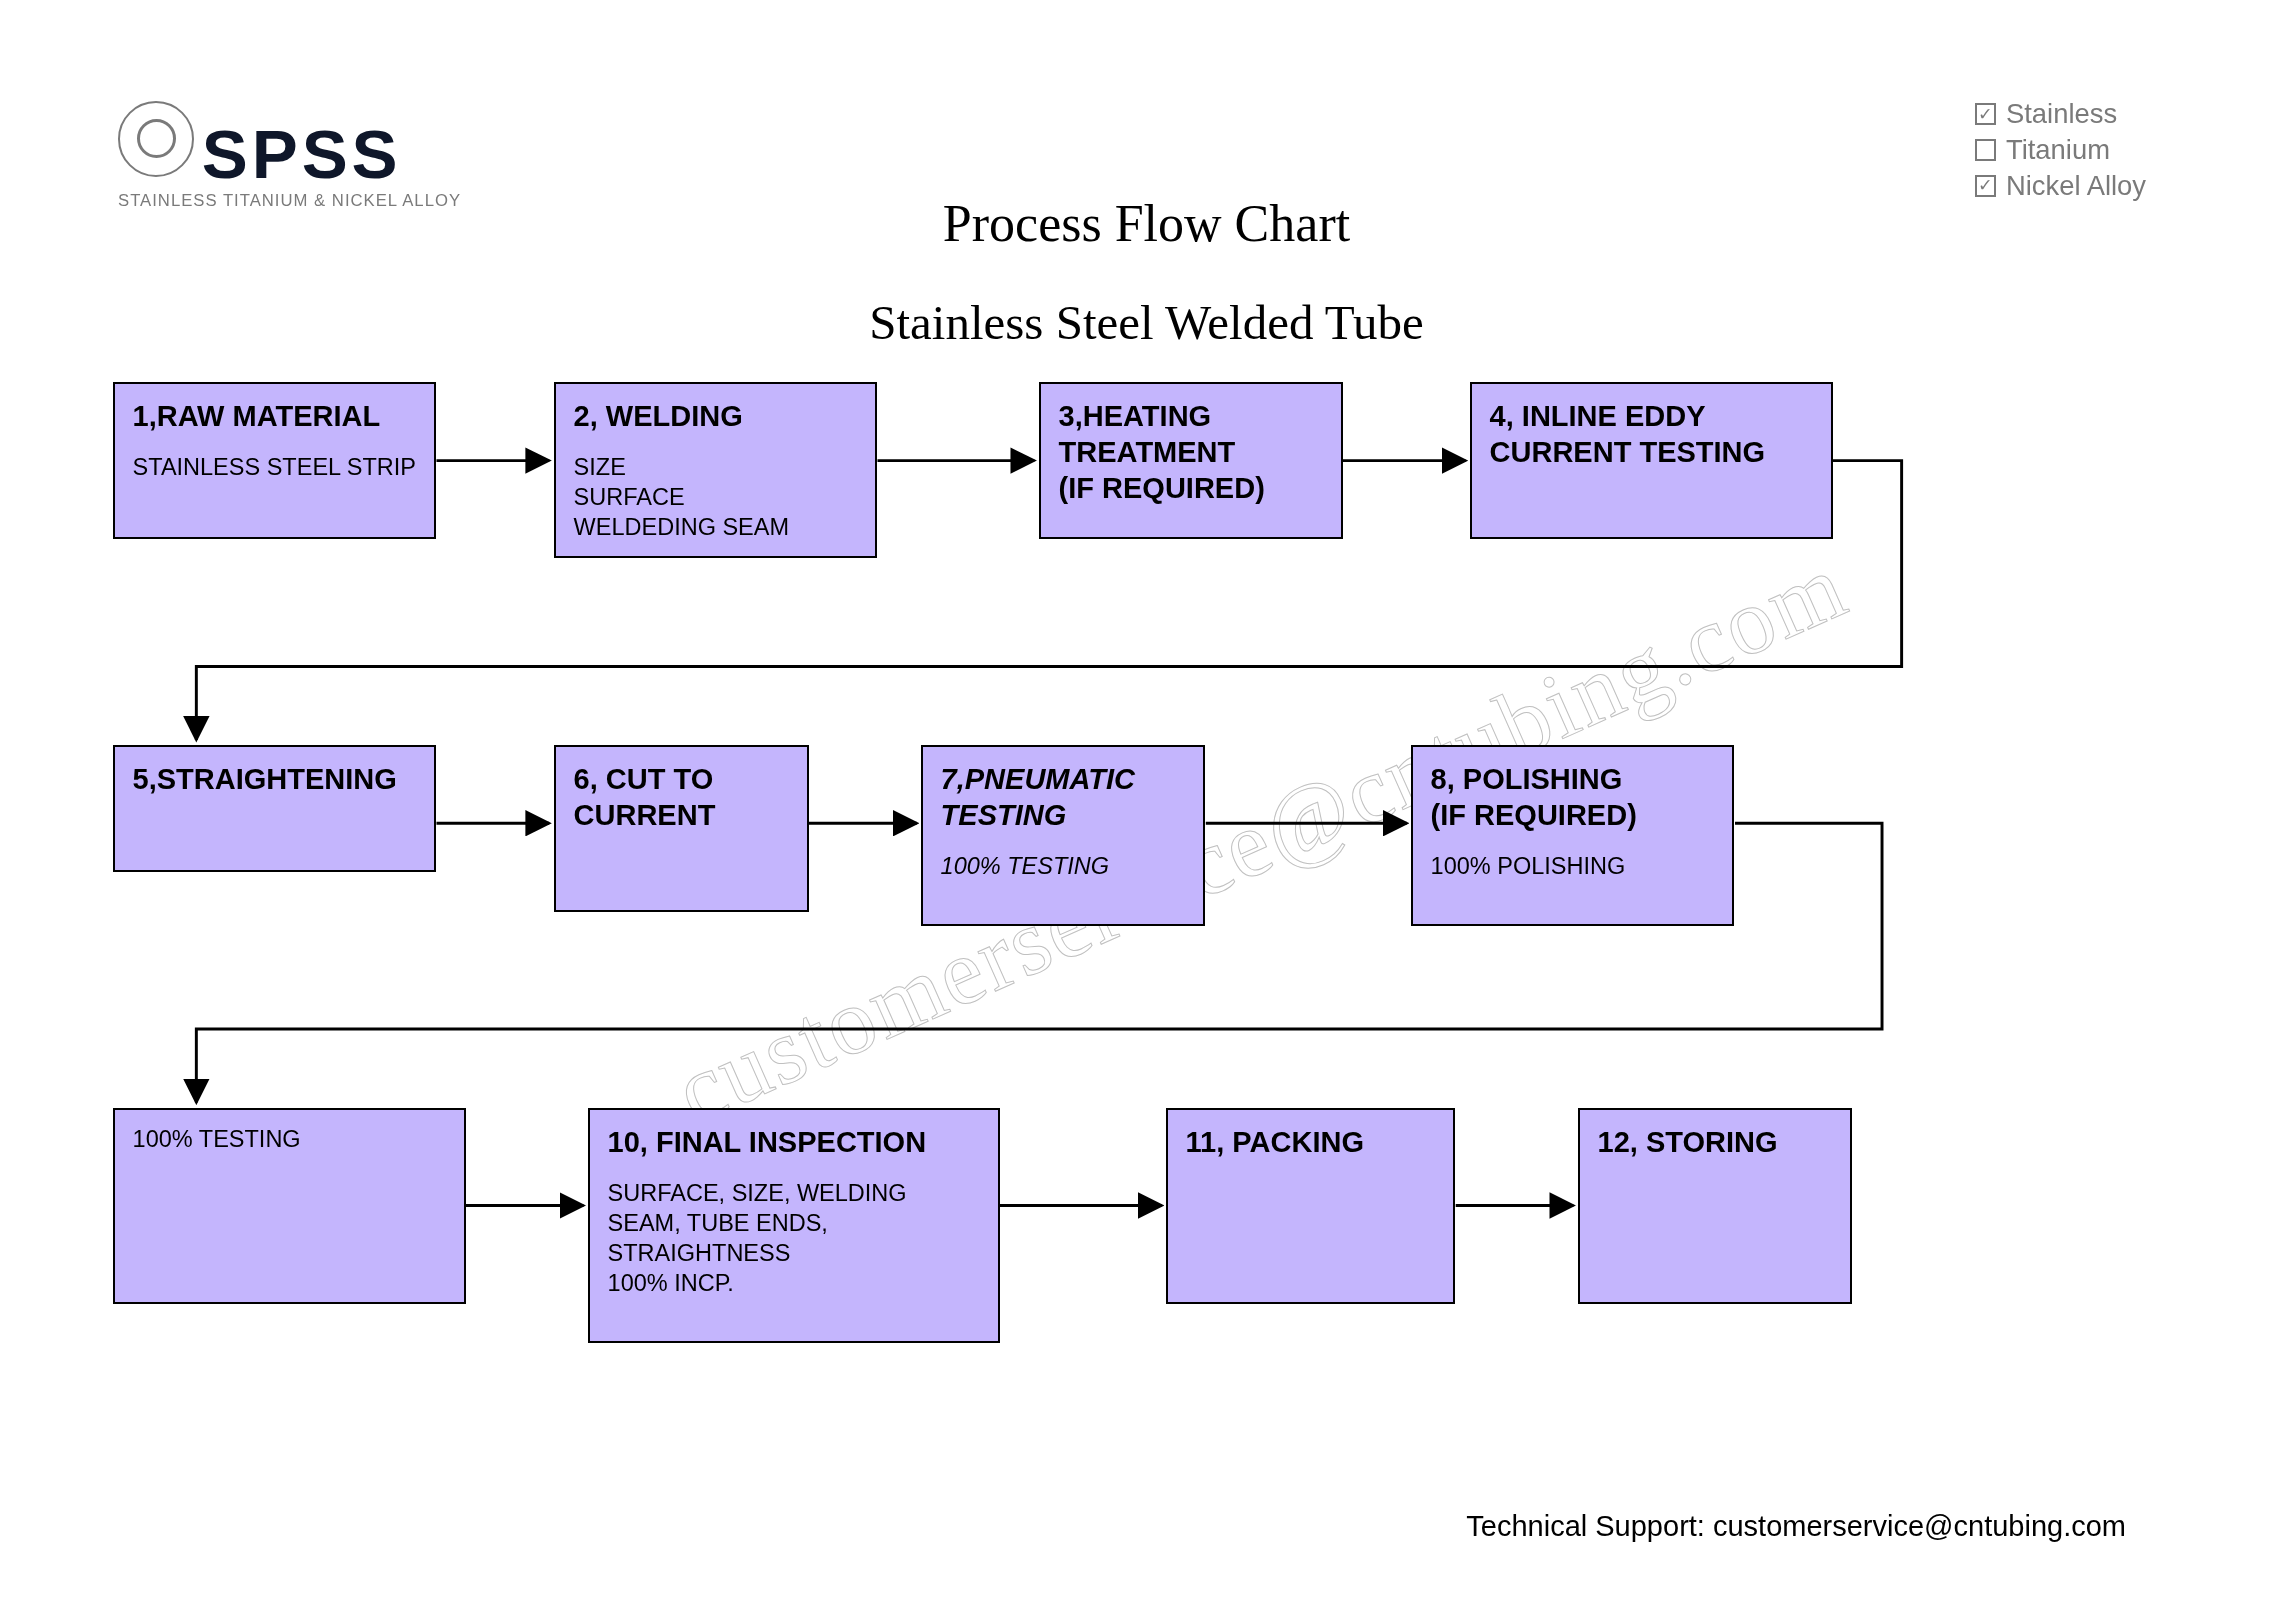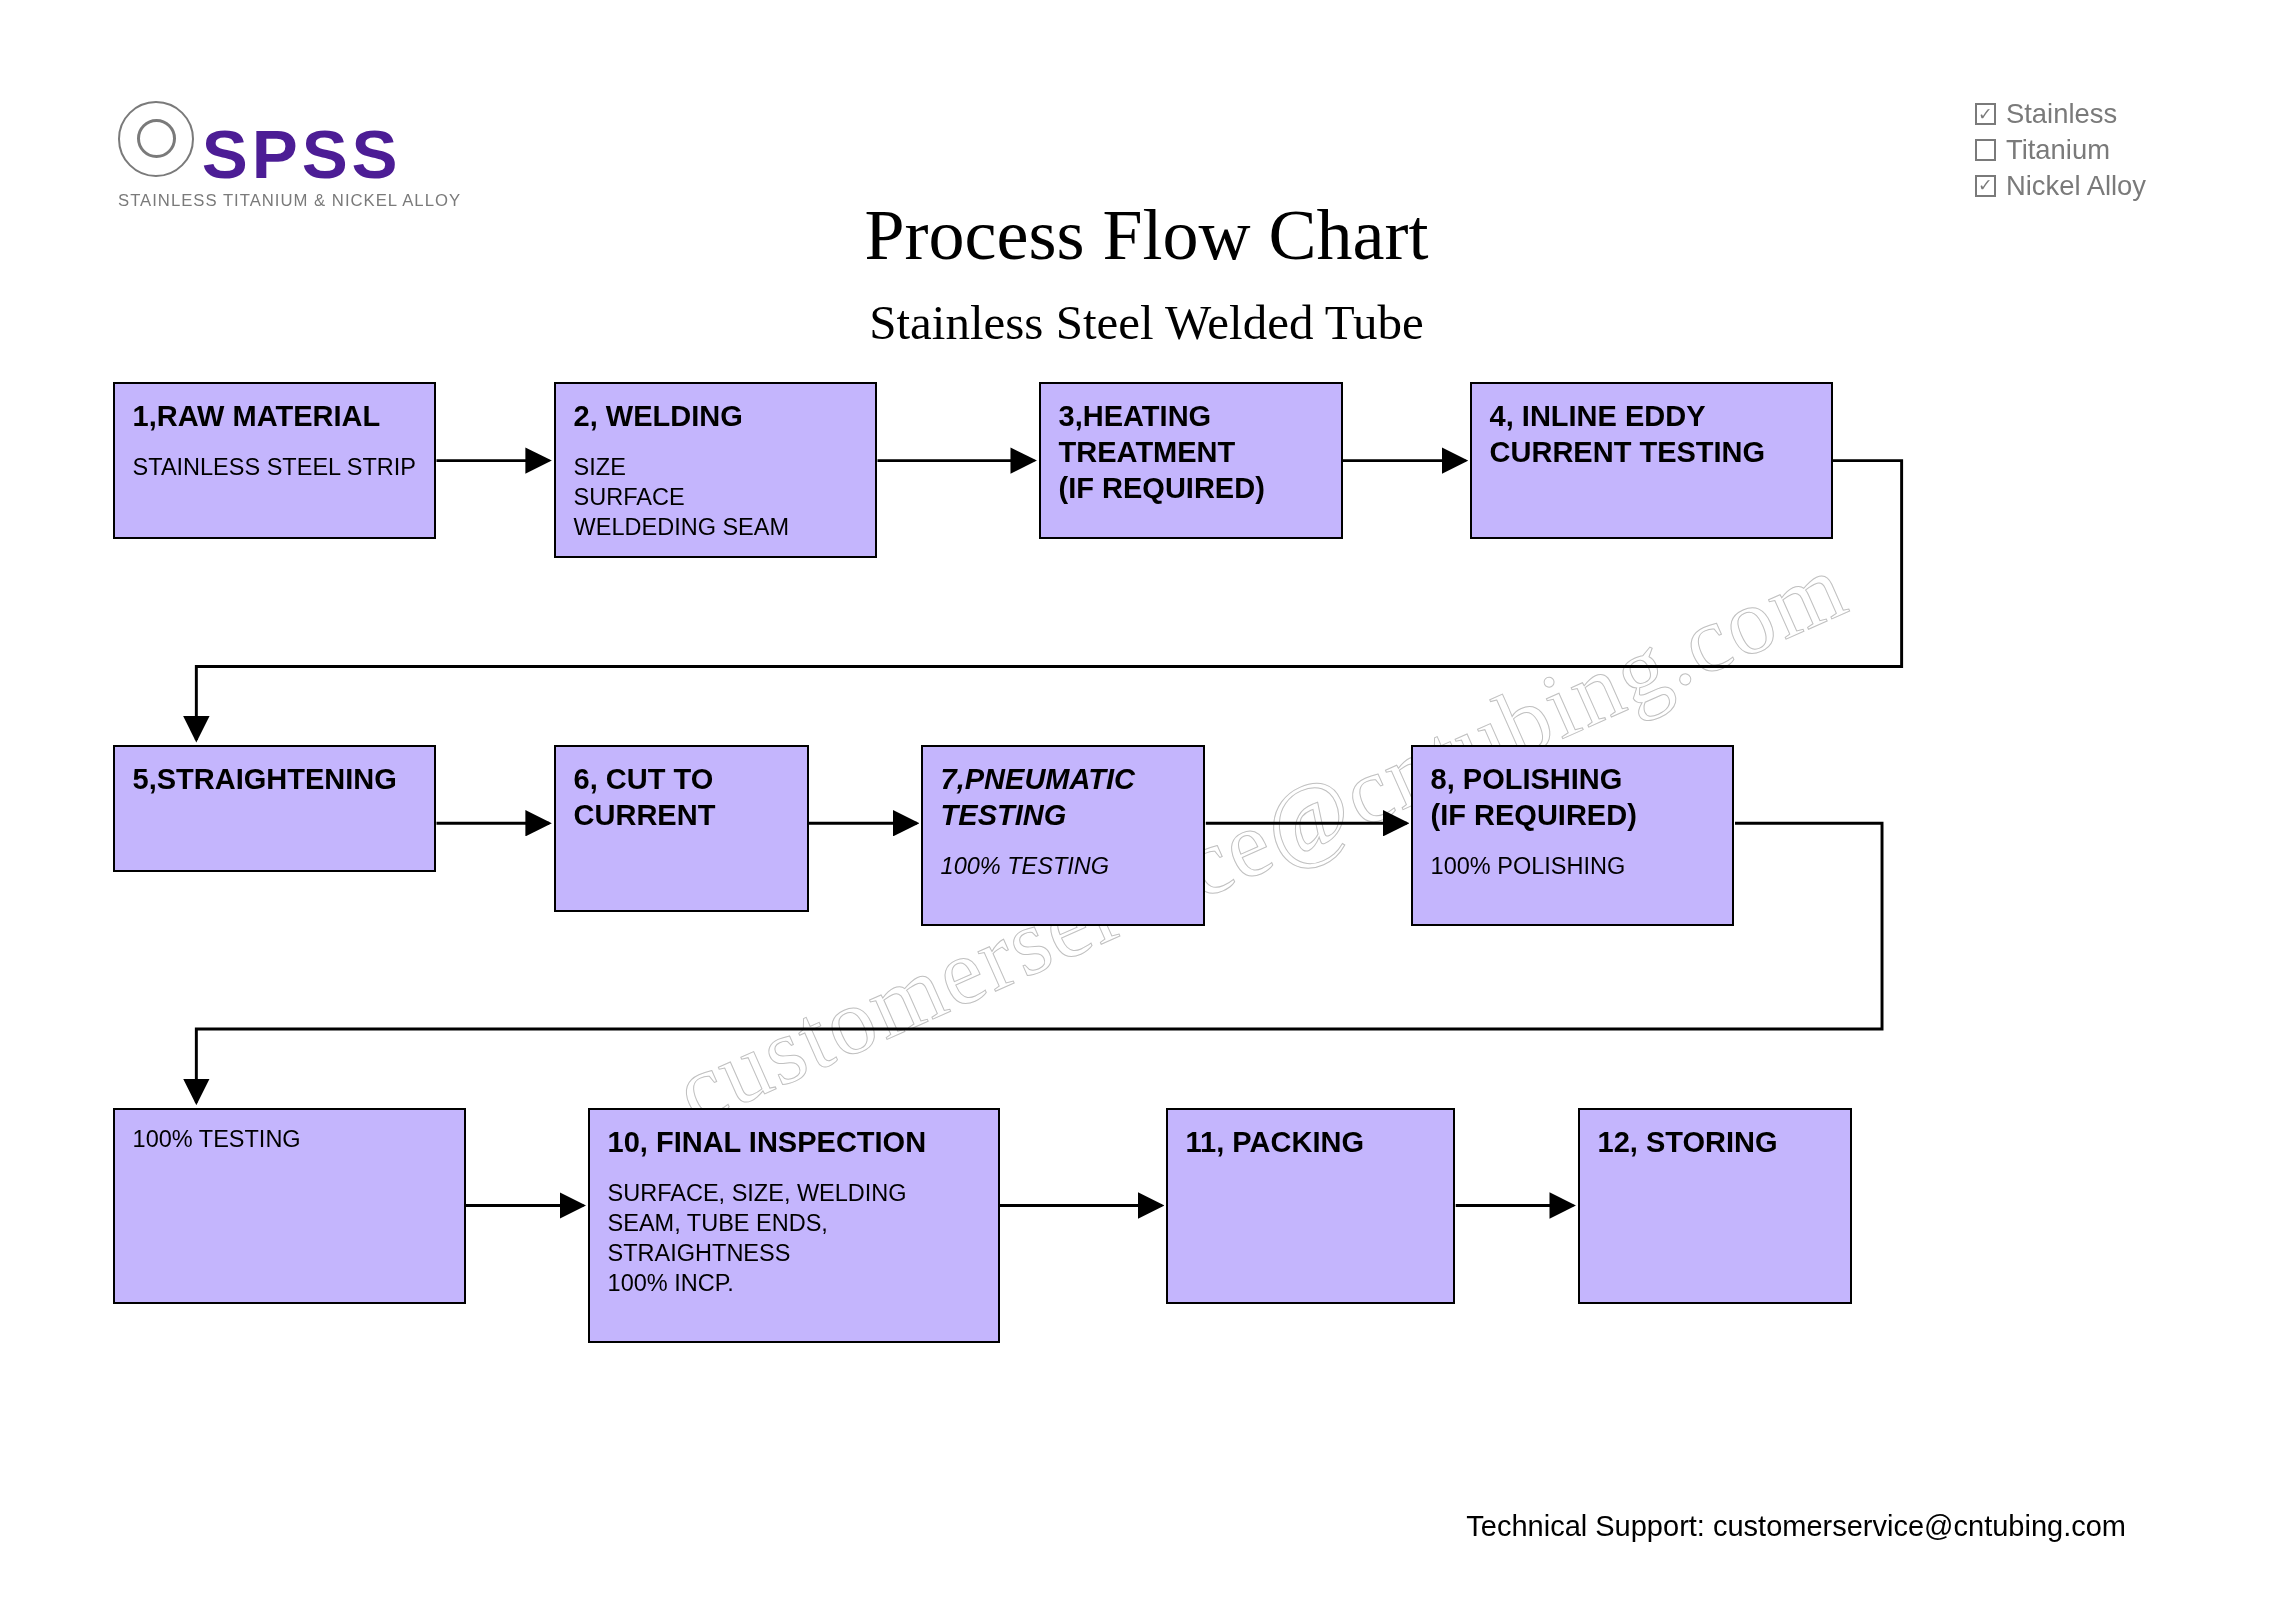--- a/index.html
+++ b/index.html
@@ -31,21 +31,21 @@
   }
   .logo-mark-inner {
     width: 39px; height: 39px;
     border: 3.9px solid #7a7a7a;
     border-radius: 50%;
   }
   .logo-text {
     font-size: 69px;
     font-weight: 700;
     letter-spacing: 3.9px;
-    color: #4c1d95;
+    color: #0f172a;
     line-height: 1;
     transform: scaleY(1.0);
     margin-top: 32px;
   }
   .logo-sub {
     font-size: 16.7px;
     color: #7a7a7a;
     letter-spacing: 1px;
     margin-top: 2px;
   }
@@ -69,21 +69,21 @@
     font-size: 17.6px; color: #7a7a7a;
   }
 
   
   .title {
     position: absolute;
     top: 194px;
     left: 0; right: 0;
     text-align: center;
     font-family: "Times New Roman", serif;
-    font-size: 72px;
+    font-size: 52px;
   }
   .subtitle {
     position: absolute;
     top: 294px;
     left: 0; right: 0;
     text-align: center;
     font-family: "Times New Roman", serif;
     font-size: 49px;
   }
 

